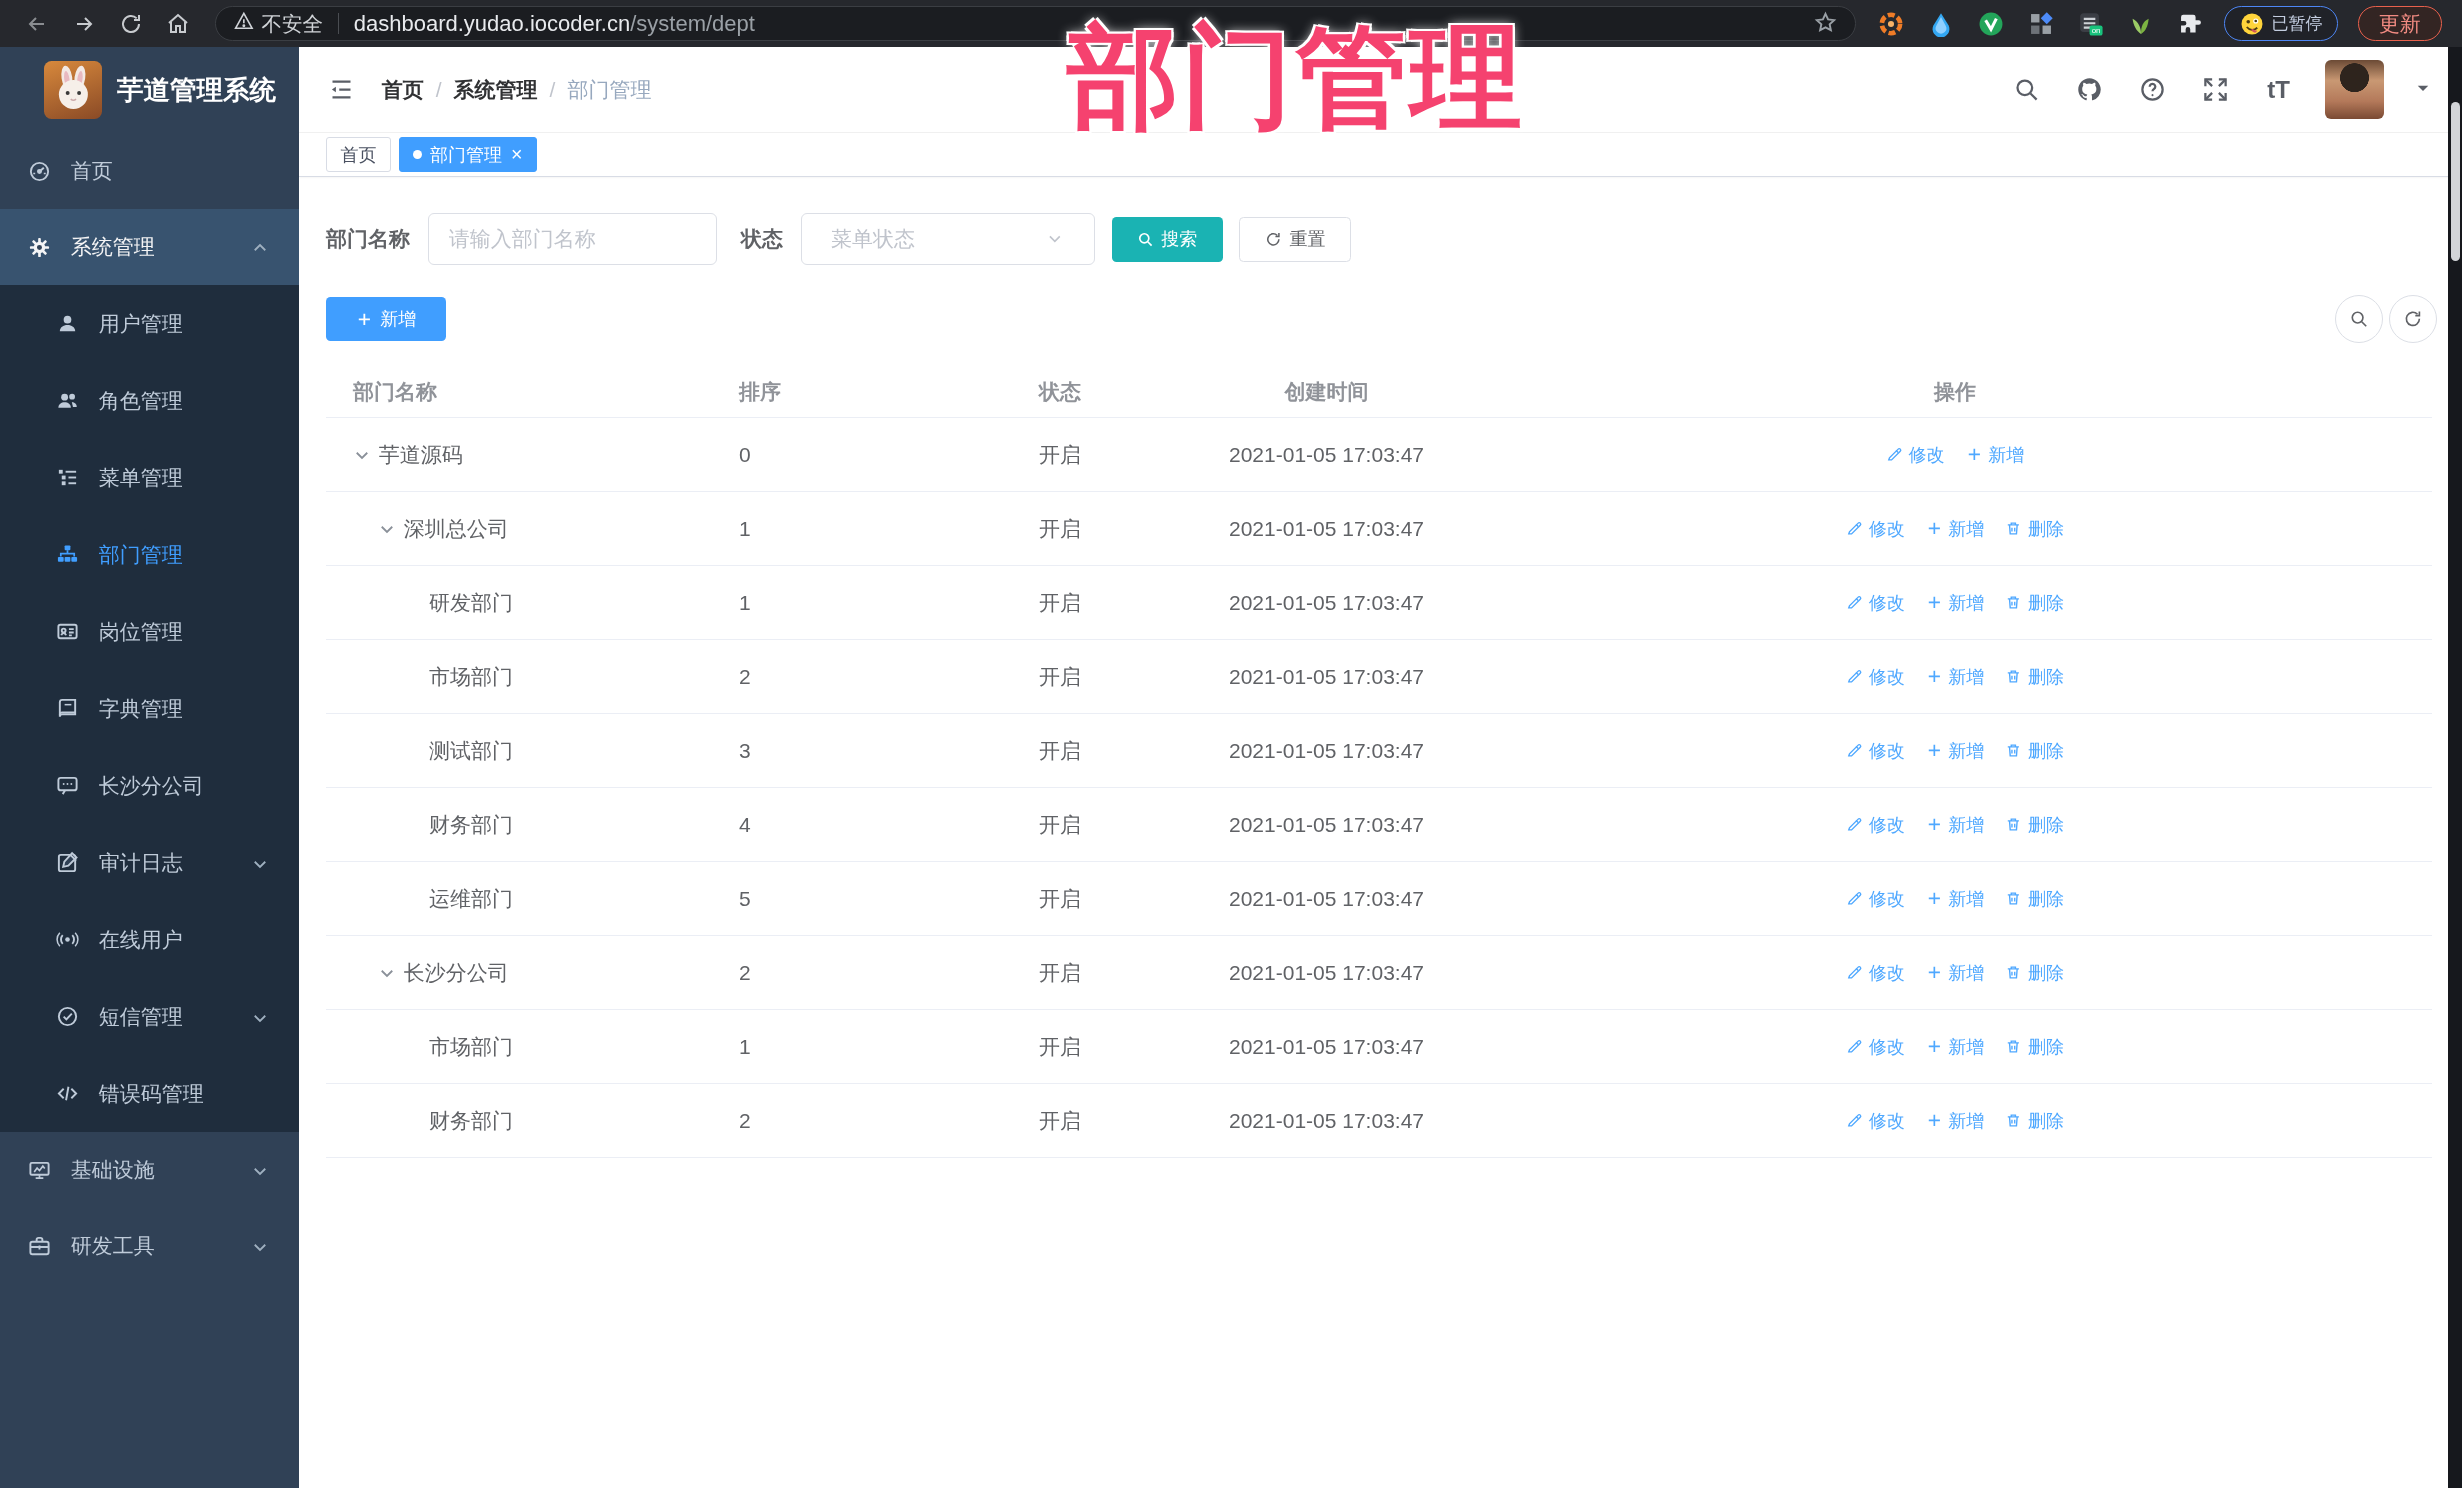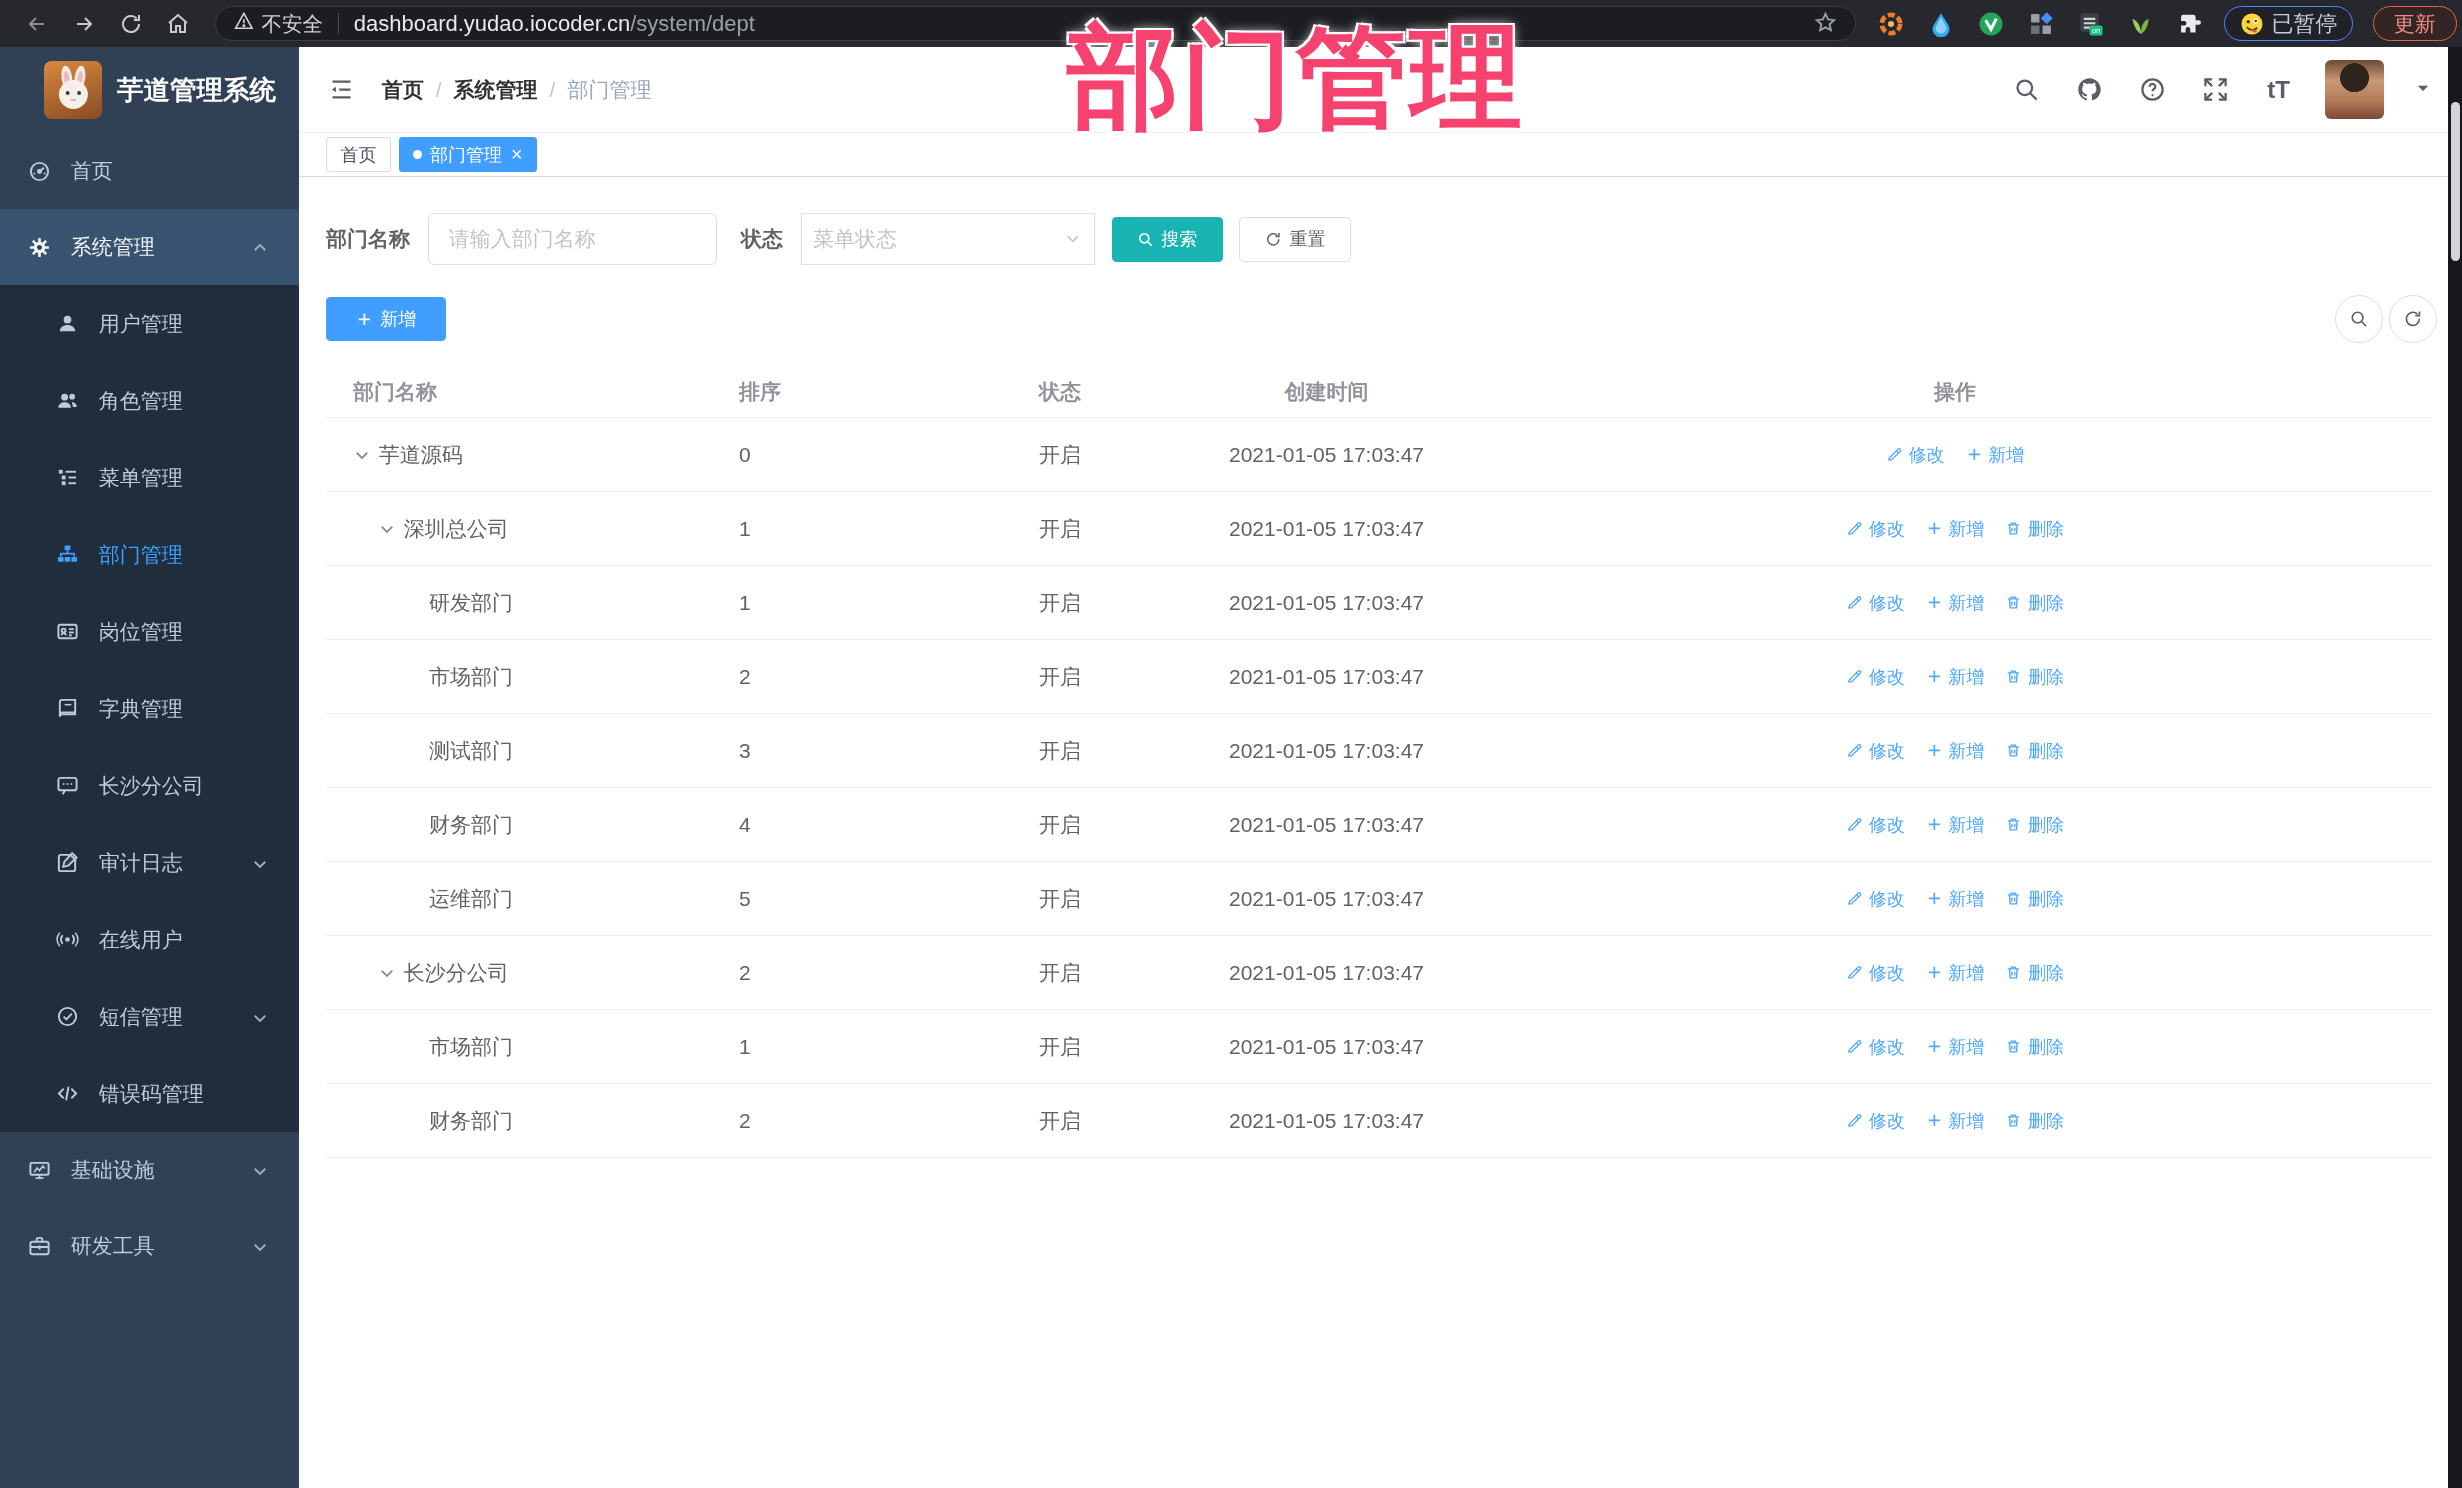--- a/index.html
+++ b/index.html
@@ -18,21 +18,21 @@
   .omni-div { width:0.8px; height:21px; background:#4a4d52; margin:0 15px; }
   .omni-url { font-size:22px; white-space:nowrap; overflow:hidden; flex:1; }
   .omni-url .domain { color:#e8eaed; }
   .omni-url .path { color:#9aa0a6; }
   .omni-star { margin-left:auto; color:#9aa0a6; }
   .omni-star svg { width:23px; height:23px; }
   .ext-row { display:flex; align-items:center; gap:23px; margin-left:21px; flex:0 0 auto; }
   .ext { width:27px; height:27px; display:flex; align-items:center; justify-content:center; position:relative; }
   .ext svg { width:26px; height:26px; }
   .pill { height:35px; border-radius:17.4px; display:flex; align-items:center; padding:0 15px; gap:7.6px; margin-left:19.7px; flex:0 0 auto; }
-  .pill.paused { border:1.5px solid #4d86f5; background:#202228; color:#c3cde0; font-size:22px; }
+  .pill.paused { border:1.5px solid #4d86f5; background:#202228; color:#c3cde0; font-size:17px; }
   .pill.paused .face { width:24px; height:24px; }
   .pill.update { border:1.5px solid #e8604c; background:#332523; color:#f28b82; font-size:21px; padding:0 19.7px; }
 
   
   .app { display:flex; height:1441px; }
   .sidebar { width:299px; background:#304156; flex:0 0 auto; display:flex; flex-direction:column; }
   .logo-area { height:86px; display:flex; align-items:center; padding-left:44px; gap:15px; }
   .logo-img { width:58px; height:58px; border-radius:7.6px; background:linear-gradient(160deg,#d8893c,#8a4a26); overflow:hidden; flex:0 0 auto; }
   .logo-img svg { width:58px; height:58px; }
   .logo-title { color:#fff; font-size:26.5px; font-weight:700; white-space:nowrap; }
@@ -70,21 +70,21 @@
   .tag { height:35px; display:flex; align-items:center; padding:0 13.6px; border:0.8px solid #d8dce5; background:#fff; color:#495060; font-size:18px; border-radius:3px; gap:7.6px; }
   .tag.active { background:#409EFF; border-color:#409EFF; color:#fff; }
   .tag .dot { width:9px; height:9px; border-radius:50%; background:#fff; }
   .tag .close { font-size:19.7px; line-height:1; margin-left:1.5px; }
 
   .content { padding:36px 30px 0 27px; flex:1; }
   .search-row { display:flex; align-items:center; }
   .f-label { font-size:21px; color:#606266; font-weight:600; white-space:nowrap; }
   .f-input { width:289px; height:52px; border:0.8px solid #dcdfe6; border-radius:6px; margin-left:18px; padding:0 19.7px; font-size:21px; color:#606266; outline:none; font-family:inherit; }
   .f-input::placeholder { color:#c0c4cc; }
-  .f-select { width:294px; height:52px; border:0.8px solid #dcdfe6; border-radius:0; margin-left:18px; padding:0 11px; display:flex; align-items:center; justify-content:space-between; }
+  .f-select { width:294px; height:52px; border:0.8px solid #dcdfe6; border-radius:6px; margin-left:18px; padding:0 29px; display:flex; align-items:center; justify-content:space-between; }
   .f-select .ph { font-size:21px; color:#c0c4cc; }
   .f-select .sel-chev { color:#c0c4cc; width:19.7px; height:19.7px; }
   .f-select svg { width:19.7px; height:19.7px; }
   .lbl-status { margin-left:24px; }
   .btn { display:flex; align-items:center; justify-content:center; gap:7.6px; border-radius:4.5px; font-size:18px; cursor:pointer; border:0.8px solid transparent; font-family:inherit; }
   .btn svg { width:16.7px; height:16.7px; }
   .btn-search { margin-left:16.7px; width:111px; height:45px; background:#1AB3B3; color:#fff; }
   .btn-reset { margin-left:16.7px; width:112px; height:45px; background:#fff; border-color:#dcdfe6; color:#606266; }
   .toolbar-row { margin-top:30px; display:flex; align-items:center; justify-content:space-between; }
   .btn-add { width:120px; height:44px; background:#409EFF; color:#fff; }

